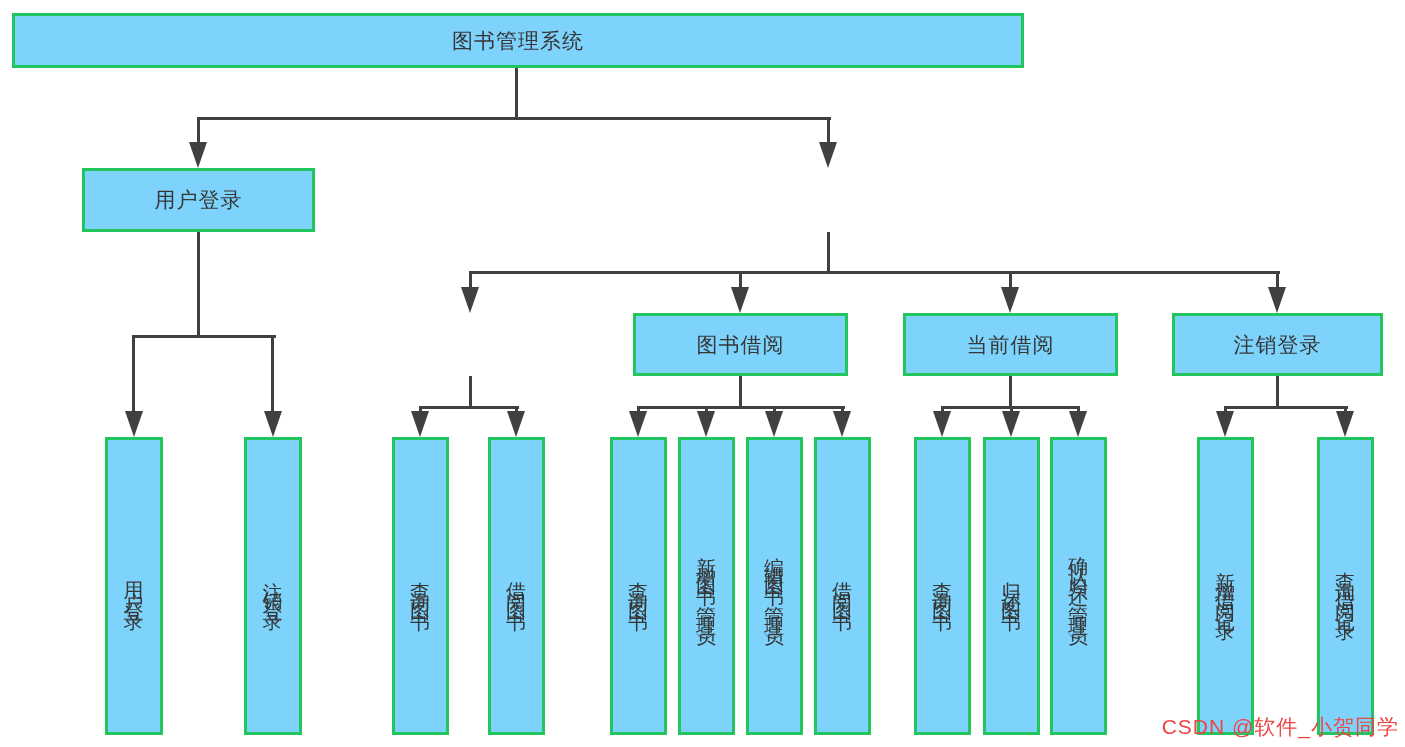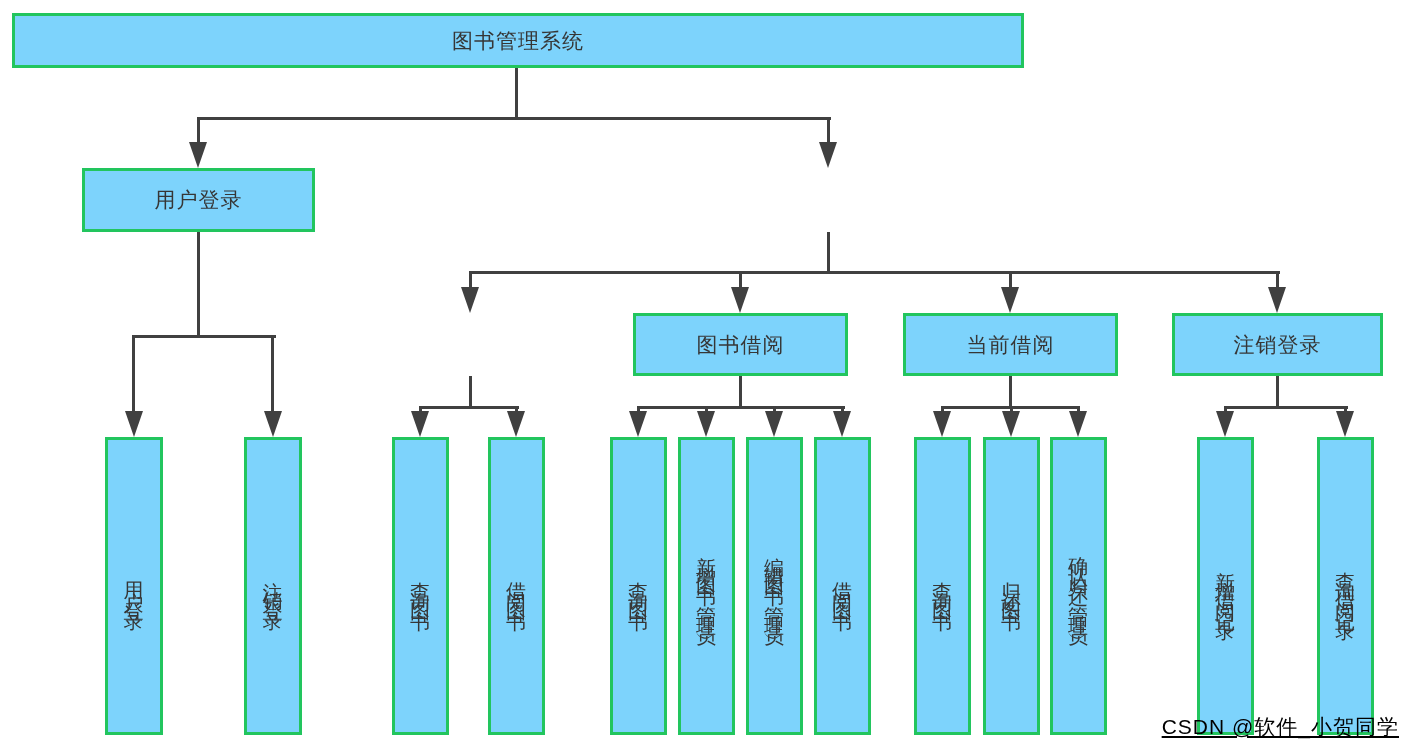--- a/index.html
+++ b/index.html
@@ -58,25 +58,24 @@
     height: 0;
     border-left: 9px solid transparent;
     border-right: 9px solid transparent;
     border-top: 26px solid #404040;
   }
   .watermark {
     position: absolute;
     right: 6px;
     bottom: 6px;
     font-size: 21px;
-    color: #000000;
+    color: #ef4444;
     letter-spacing: 1px;
     z-index: 5;
     white-space: nowrap;
-    text-decoration: underline;
   }
 </style>
 </head>
 <body>
 
 <div class="canvas">
 
   <div class="node node-h" style="left:12px; top:13px; width:1012px; height:55px;">
     <span>图书管理系统</span>
   </div>

